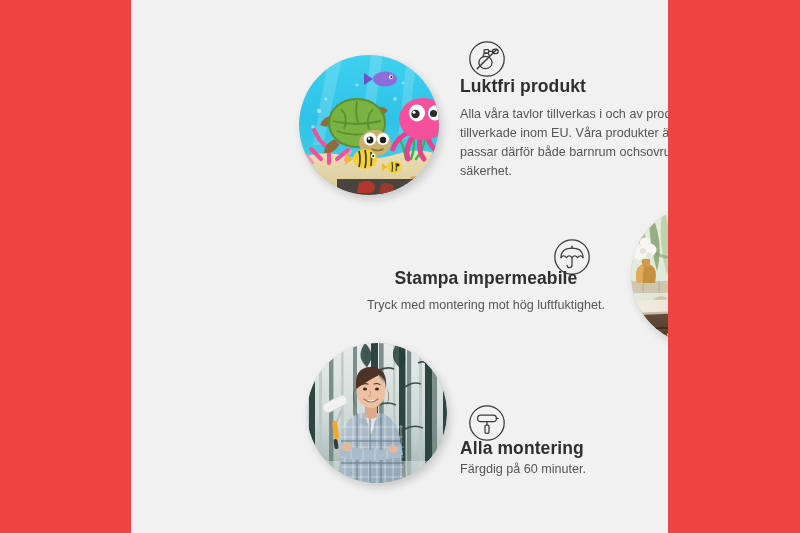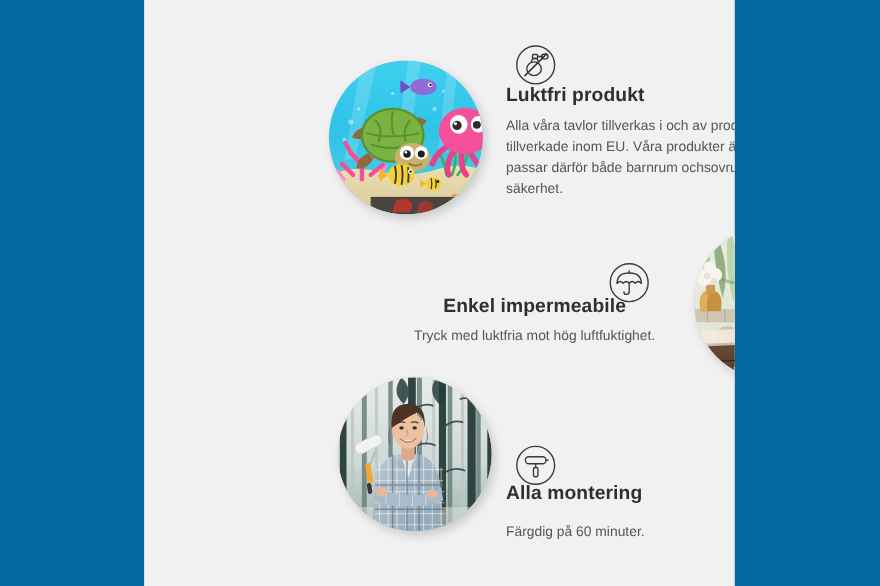--- a/index.html
+++ b/index.html
@@ -13,21 +13,21 @@
   }
   body {
     font-family: "Liberation Sans", sans-serif;
     -webkit-font-smoothing: antialiased;
   }
 
   #stage {
     position: relative;
     width: 800px;
     height: 533px;
-    background: #0369a1;
+    background: #ef4444;
   }
 
   
   #panel {
     position: absolute;
     left: 131px;
     top: 0px;
     width: 537px;
     height: 533px;
     background: #f1f1f1;
@@ -86,21 +86,21 @@
   #block1-text .feat-body { margin-top: 7px; }
 
   
   #block2-icon { position: absolute; left: 422px; top: 238px; }
   #block2-text { left: 210px; top: 268px; width: 290px; text-align: center; }
   #block2-text .feat-body { margin-top: 6px; }
 
   
   #block3-icon { position: absolute; left: 337px; top: 404px; }
   #block3-text { left: 329px; top: 438px; width: 280px; }
-  #block3-text .feat-body { margin-top: 14px; }
+  #block3-text .feat-body { margin-top: 0; }
 
   
   #disc-sea    { left: 168px; top: 55px;  width: 140px; height: 140px; }
   #disc-bath   { left: 500px; top: 205px; width: 140px; height: 140px; }
   #disc-forest { left: 176px; top: 343px; width: 140px; height: 140px; }
 </style>
 </head>
 <body>
 
 <div id="stage">
@@ -393,22 +393,22 @@
 
           <path d="M8 19.6 q2.8 -3.4 5.5 0 q2.8 -3.4 5.5 0 q2.8 -3.4 5.5 0 q2.8 -3.4 5.5 0"></path>
 
           <path d="M19 19.6 V27 q0 2.6 -2.6 2.6 q-2.2 0 -2.2 -2.2"></path>
 
           <path d="M19 10.2 V8.2"></path>
         </svg>
       </div>
 
       <div class="text-col" id="block2-text">
-        <div class="feat-title">Enkel impermeabile</div>
-        <div class="feat-body">Tryck med luktfria mot hög luftfuktighet.</div>
+        <div class="feat-title">Stampa impermeabile</div>
+        <div class="feat-body">Tryck med montering mot hög luftfuktighet.</div>
       </div>
     </div>
 
     <div class="disc" id="disc-forest">
       <svg viewBox="0 0 140 140" preserveAspectRatio="xMidYMid slice">
         <defs>
           <clipPath id="forestClip">
               <circle cx="70" cy="70" r="70"></circle>
             </clipPath>
           <linearGradient id="mistG" x1="0" y1="0" x2="0" y2="1">

